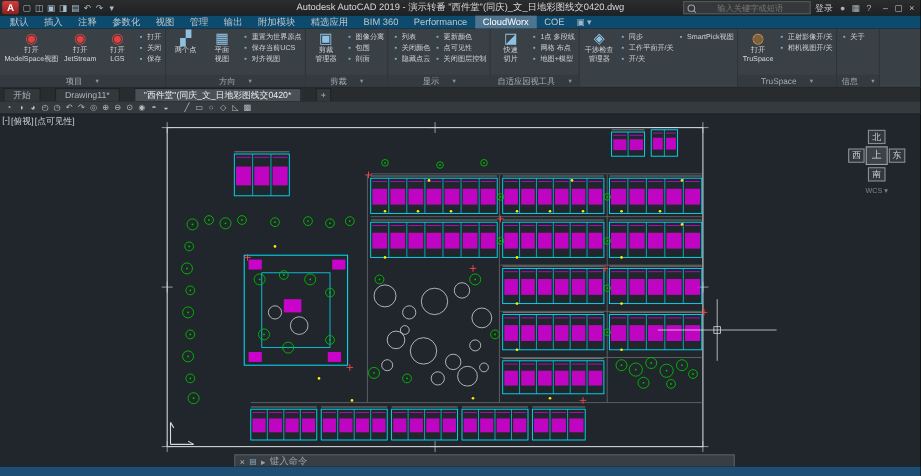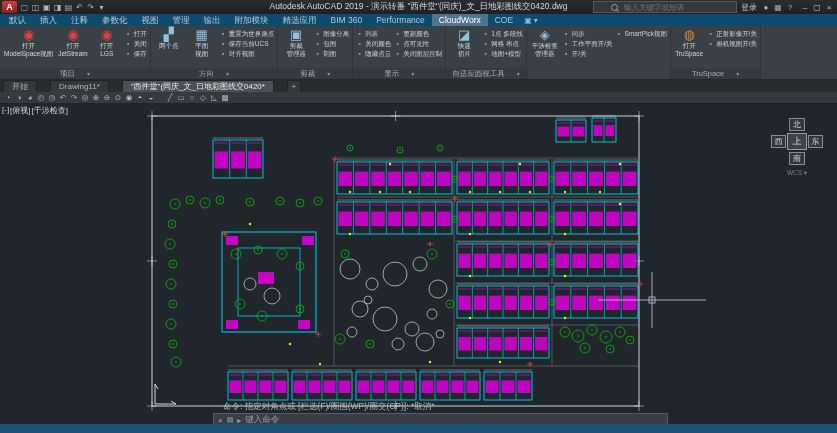--- a/index.html
+++ b/index.html
@@ -9,22 +9,22 @@
   
   .titlebar{height:14px;background:linear-gradient(#2a2c2e,#1f2122);display:flex;align-items:center;
     position:relative;color:#c8cccf;flex:0 0 auto;}
   .logo{width:15px;height:12px;margin:1px 2px;background:linear-gradient(#d23c3c,#8e1f1f);color:#fff;
     font-weight:bold;font-size:9px;line-height:12px;text-align:center;border-radius:2px;}
   #qat-icons{display:flex;align-items:center;}
   .qat-icon{width:11px;text-align:center;font-size:8px;color:#a6bfd0;cursor:default;}
   .title{position:absolute;left:0;right:0;text-align:center;font-size:8.5px;color:#d6d9db;pointer-events:none;
     white-space:nowrap;overflow:hidden;}
   .tb-right{margin-left:auto;display:flex;align-items:center;gap:4px;z-index:1;padding-right:2px;}
-  .search-box{display:flex;align-items:center;gap:6px;width:108px;height:10px;background:#35383a;
-    border:1px solid #54585b;padding:0 17px;}
+  .search-box{display:flex;align-items:center;gap:20px;width:108px;height:10px;background:#35383a;
+    border:1px solid #54585b;padding:0 3px;}
   .search-box input{background:transparent;border:none;outline:none;color:#9aa0a4;font-size:7.5px;width:90px;
     font-family:inherit;padding:0;}
   .lens{width:5px;height:5px;border:1px solid #9aa0a4;border-radius:50%;position:relative;flex:0 0 auto;}
   .lens::after{content:"";position:absolute;width:3px;height:1px;background:#9aa0a4;left:4px;top:5px;transform:rotate(45deg);}
   .signin{font-size:8px;color:#c2c7ca;}
   .ic-ico{font-size:8px;color:#a9b2b8;width:10px;text-align:center;}
   .win-btn{width:12px;text-align:center;font-size:8px;color:#c2c7ca;}
 
   
   #ribbon-tabs{height:12px;background:#0c4a6e;display:flex;align-items:stretch;font-size:8.5px;color:#c1c6c9;
@@ -345,20 +345,34 @@
               <span class="small-label">正射影像开/关</span>
             </div>
             <div class="small-btn">
               <span class="small-icon">▪</span>
               <span class="small-label">相机视图开/关</span>
             </div>
           </div>
         </div>
         <div class="panel-label">
           <span>TruSpace</span>
+          <span class="panel-arrow">▾</span>
+        </div>
+      </div>
+      <div class="panel">
+        <div class="panel-body">
+          <div class="small-col">
+            <div class="small-btn">
+              <span class="small-icon">▪</span>
+              <span class="small-label">关于</span>
+            </div>
+          </div>
+        </div>
+        <div class="panel-label">
+          <span>信息</span>
           <span class="panel-arrow">▾</span>
         </div>
       </div>
     </div>
 
   <div id="file-tabs">
       <div class="ftab">开始</div>
       <div class="ftab">Drawing11*</div>
       <div class="ftab active">"西件堂"(同庆_文_日地彩图线交0420*</div>
       <div class="ftab-add">+</div>
@@ -921,39 +935,38 @@
           <line x1="155" y1="300" x2="176" y2="300" stroke="#d5d8da" stroke-width="1"></line>
           <line x1="176" y1="300" x2="171" y2="297" stroke="#d5d8da" stroke-width="1"></line>
           <line x1="155" y1="300" x2="155" y2="280" stroke="#d5d8da" stroke-width="1"></line>
           <line x1="155" y1="280" x2="158" y2="285" stroke="#d5d8da" stroke-width="1"></line>
         </g>
       </svg>
 
     <div class="vp-controls" id="vp-controls">
         <span>[-]</span>
         <span>[俯视]</span>
-        <span>[干涉检查]</span>
+        <span>[点可见性]</span>
       </div>
 
     <div class="viewcube">
       <div class="vc-row">
           <span class="vc-box">北</span>
         </div>
       <div class="vc-row">
         <span class="vc-box">西</span>
         <span class="vc-box vc-center">上</span>
         <span class="vc-box">东</span>
       </div>
       <div class="vc-row">
           <span class="vc-box">南</span>
         </div>
       <div class="vc-wcs">WCS ▾</div>
     </div>
 
-    <div class="cmd-history">命令: 指定对角点或 [栏选(F)/圈围(WP)/圈交(CP)]: *取消*</div>
 
     <div class="cmd-bar">
       <span class="cmd-close">×</span>
       <span class="cmd-tool">▤</span>
       <span class="cmd-prompt">▸</span>
       <span class="cmd-placeholder">键入命令</span>
     </div>
   </div>
 
   <div id="status-bar"></div>

